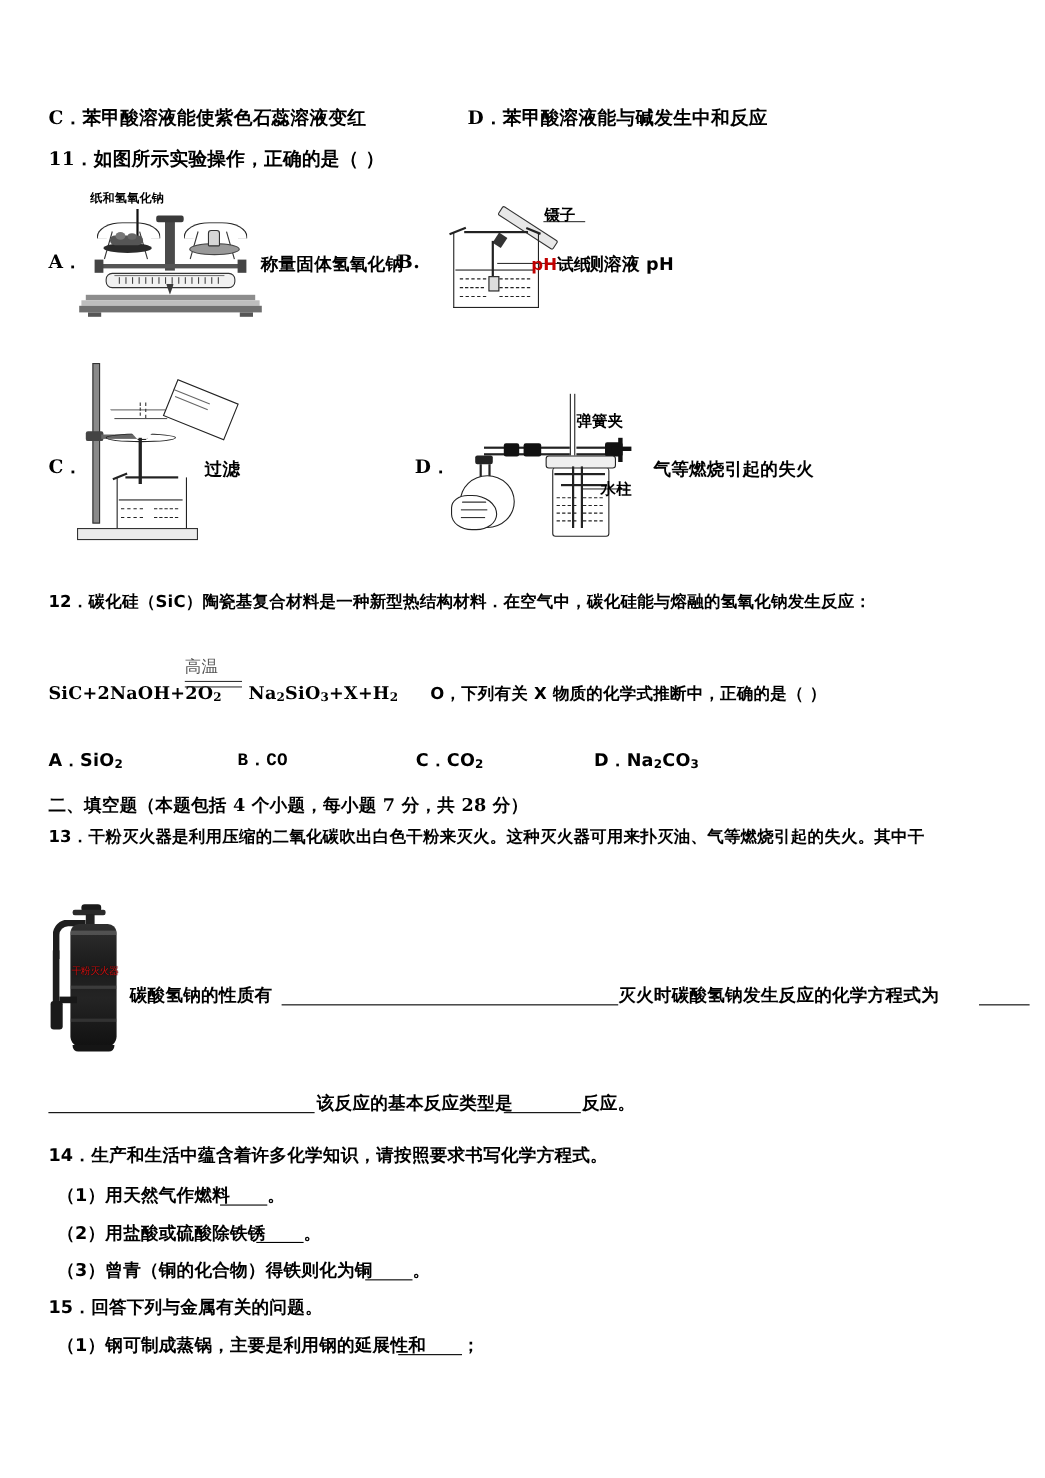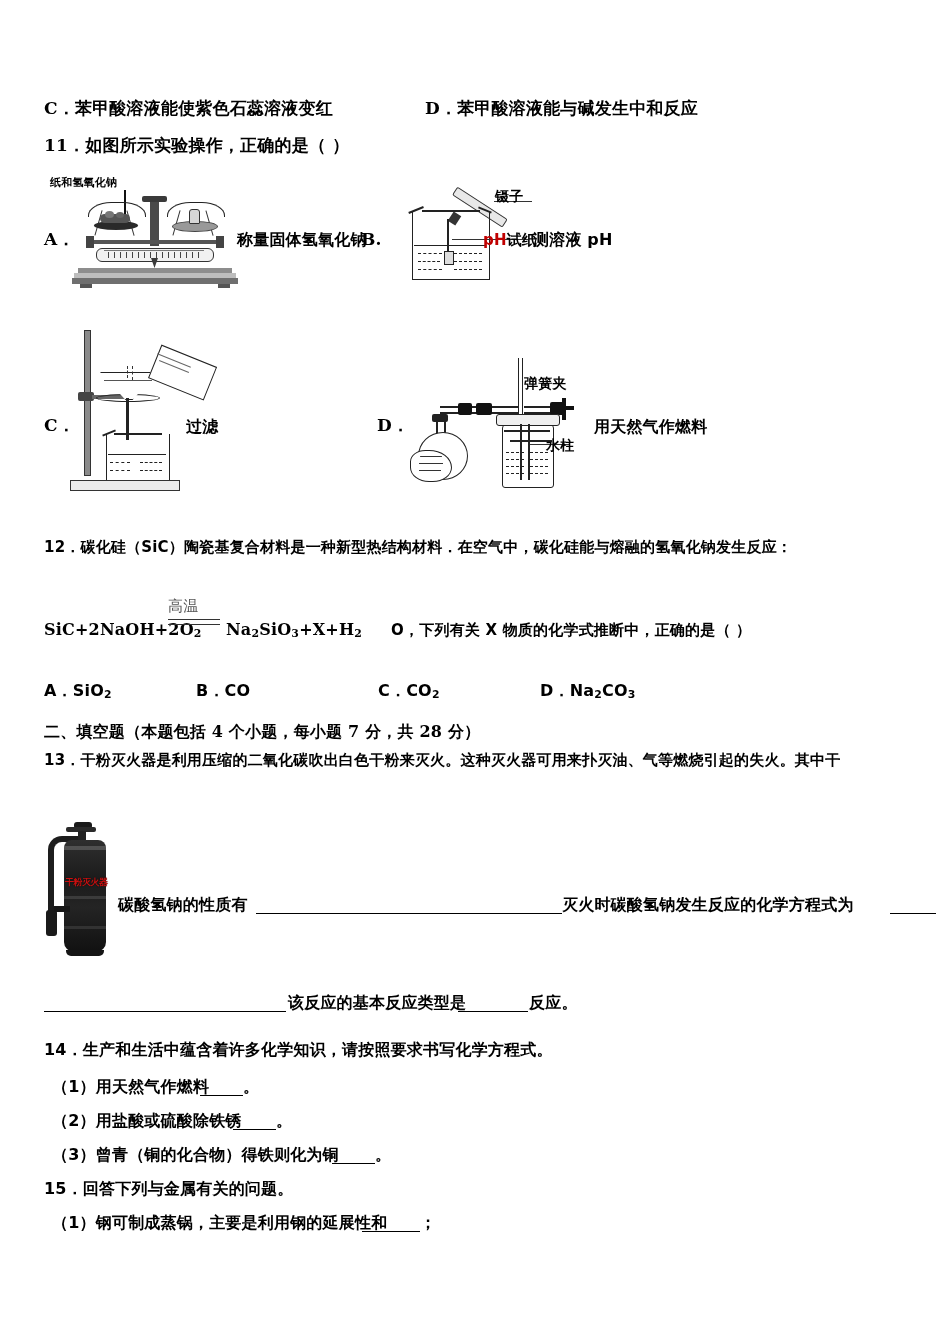--- a/index.html
+++ b/index.html
@@ -59,40 +59,40 @@
   
   .ext-body {
     position:absolute;
     background: linear-gradient(180deg,#2f2f2f 0%, #1b1b1b 35%, #242424 60%, #111 100%);
     border-radius: 8px 8px 10px 10px;
   }
   .ext-label {
     position:absolute;
     color:#cc1111;
     font-family:"DejaVu Sans","Liberation Sans",sans-serif;
-    font-weight:bold;
+    font-weight:normal;
     font-size:9px;
     letter-spacing:-0.5px;
     text-shadow:0 0 1px #000;
   }
   .ph-red { color:#c00000; }
 
   .eqline { position:absolute; }
 </style>
 </head>
 <body>
 
 <div class="page">
 
   <div class="txt serif" style="left:44px; top:98px; font-size:17px;">C．苯甲酸溶液能使紫色石蕊溶液变红</div>
   <div class="txt serif" style="left:380px; top:98px; font-size:17px;margin-left:45px;">D．苯甲酸溶液能与碱发生中和反应</div>
 
   <div class="txt serif" style="left:44px; top:135px; font-size:17px;">11．如图所示实验操作，正确的是（      ）</div>
 
-  <div class="txt cn" style="left:50px; top:176px; font-size:11px; font-weight:bold;">纸和氢氧化钠</div>
+  <div class="txt cn" style="left:82px; top:176px; font-size:11px; font-weight:bold;font-family:Liberation Mono, monospace;">纸和氢氧化钠</div>
 
   <div class="fig" style="left:72px; top:190px; width:165px; height:95px;">
 
     <div class="ln" style="left:52px; top:0px; width:1.5px; height:32px;"></div>
 
     <div class="ln" style="left:78px; top:8px; width:9px; height:48px; background:#4a4a4a;"></div>
     <div class="ln" style="left:70px; top:6px; width:25px; height:6px; background:#3a3a3a; border-radius:2px;"></div>
 
     <div class="ln" style="left:18px; top:50px; width:130px; height:4px; background:#555;"></div>
     <div class="ln" style="left:14px; top:46px; width:8px; height:12px; background:#444;"></div>
@@ -261,42 +261,42 @@
     <div class="dash" style="left:96px; top:115px; width:18px;"></div>
     <div class="dash" style="left:120px; top:115px; width:18px;"></div>
 
     <div class="ln" style="left:110px; top:66px; width:1.5px; height:56px; background:#222;"></div>
     <div class="ln" style="left:118px; top:66px; width:1.5px; height:56px; background:#222;"></div>
   </div>
 
   <div class="txt serif" style="left:377px; top:415px; font-size:17px;">D．</div>
   <div class="txt cn" style="left:524px; top:375px; font-size:14px;">弹簧夹</div>
   <div class="txt cn" style="left:546px; top:437px; font-size:14px;">水柱</div>
-  <div class="txt cn" style="left:594px; top:417px; font-size:16px;">用天然气作燃料</div>
+  <div class="txt cn" style="left:594px; top:417px; font-size:16px;">气等燃烧引起的失火</div>
 
   <div class="txt cn" style="left:44px; top:538px; font-size:15px;">12．碳化硅（SiC）陶瓷基复合材料是一种新型热结构材料．在空气中，碳化硅能与熔融的氢氧化钠发生反应：</div>
 
   <div class="txt serif" style="left:44px; top:620px; font-size:16px;">
     <span>SiC+2NaOH+2O</span><sub>2</sub>
   </div>
 
   <div class="eqline" style="left:168px; top:597px; width:52px;">
     <div class="txt cn" style="position:relative; left:0; top:0; font-size:15px; color:#555; font-weight:normal;">高温</div>
     <div style="position:absolute; left:0px; top:22px; width:52px; border-top:1.6px solid #333;"></div>
     <div style="position:absolute; left:0px; top:27px; width:52px; border-top:1.6px solid #333;"></div>
   </div>
 
   <div class="txt serif" style="left:226px; top:620px; font-size:16px;">
     <span>Na</span><sub>2</sub><span>SiO</span><sub>3</sub><span>+X+H</span><sub>2</sub><span class="cn" style="font-size:15px;margin-left:29px;">O，下列有关 X 物质的化学式推断中，正确的是（      ）</span>
   </div>
 
   <div class="txt cn" style="left:44px; top:681px; font-size:16px;">
     <span>A．</span><span>SiO</span><sub>2</sub>
   </div>
-  <div class="txt cn" style="left:196px; top:681px; font-size:16px;">
+  <div class="txt cn" style="left:216px; top:681px; font-size:16px;font-family:Liberation Mono, monospace;">
     <span>B．</span><span>CO</span>
   </div>
   <div class="txt cn" style="left:378px; top:681px; font-size:16px;">
     <span>C．</span><span>CO</span><sub>2</sub>
   </div>
   <div class="txt cn" style="left:540px; top:681px; font-size:16px;">
     <span>D．</span><span>Na</span><sub>2</sub><span>CO</span><sub>3</sub>
   </div>
 
   <div class="txt serif" style="left:44px; top:722px; font-size:16px;">二、填空题（本题包括 4 个小题，每小题 7 分，共 28 分）</div>

